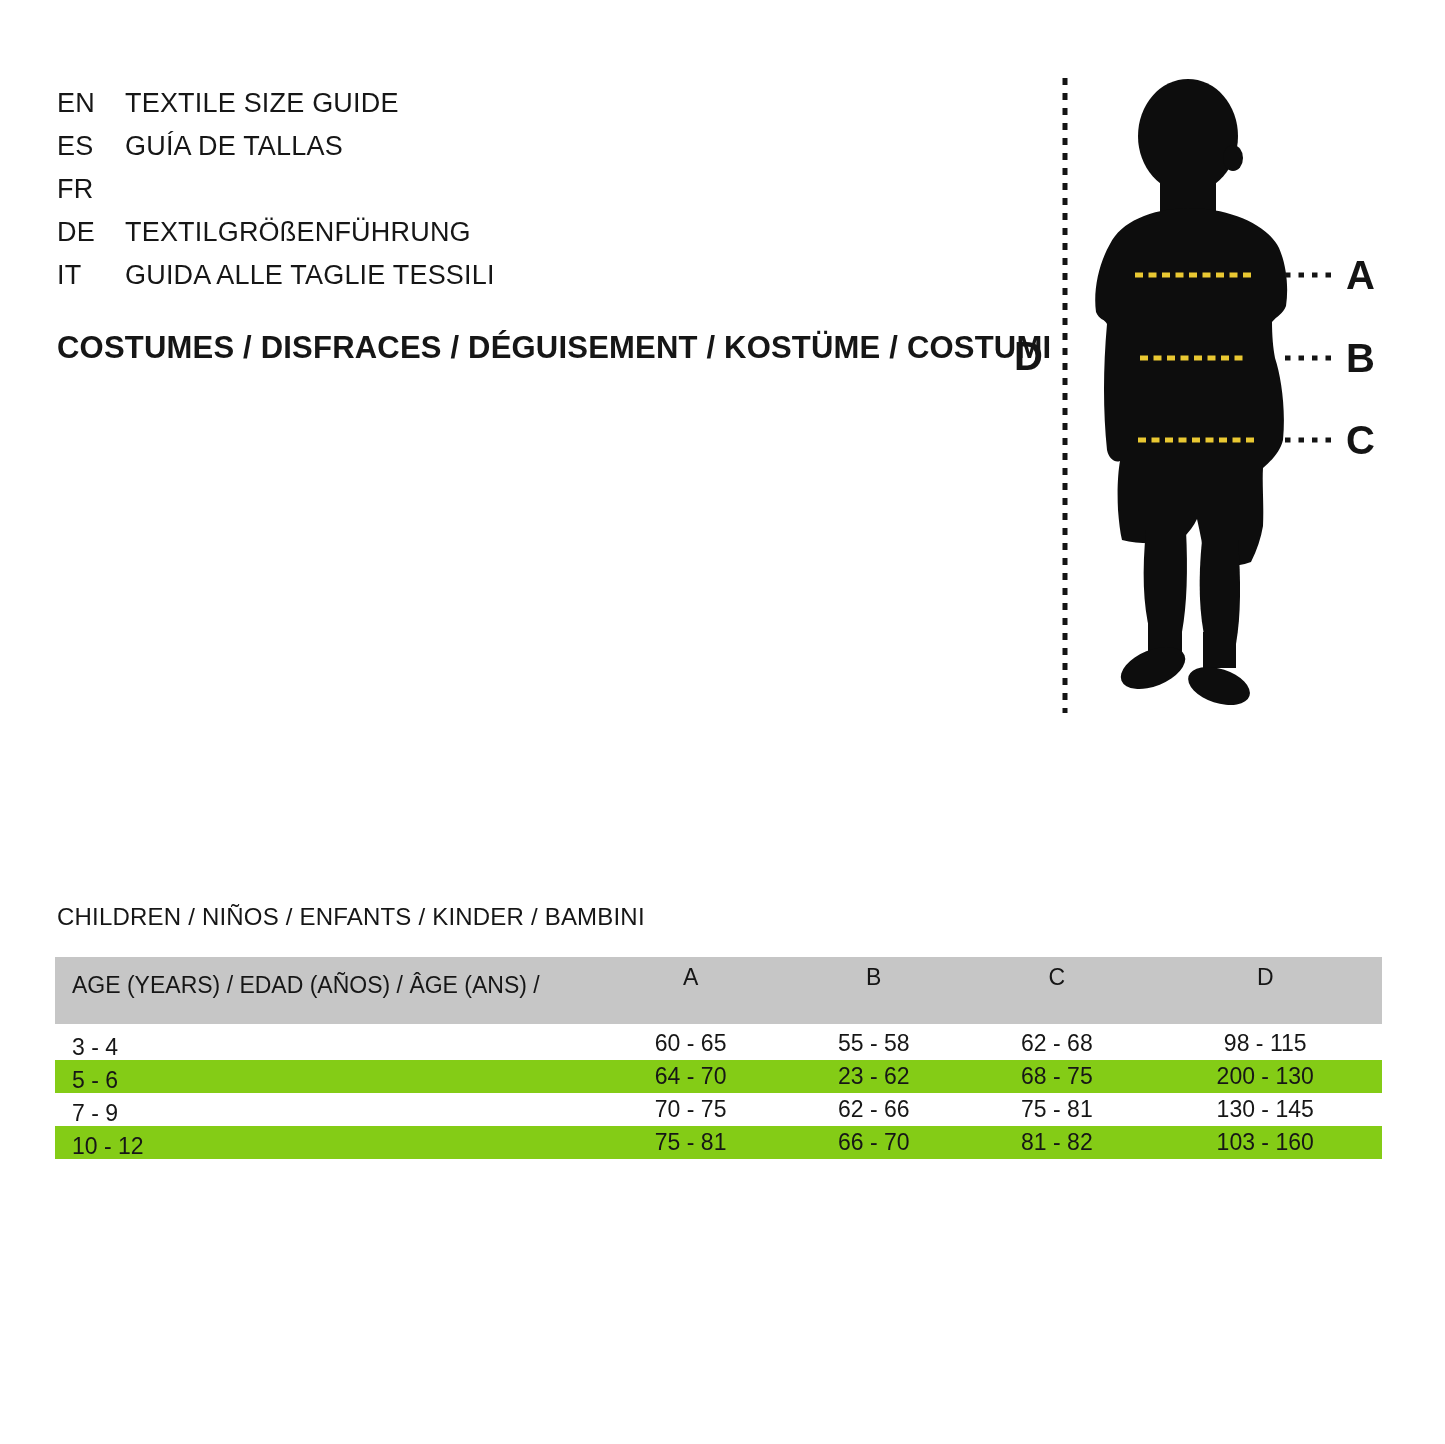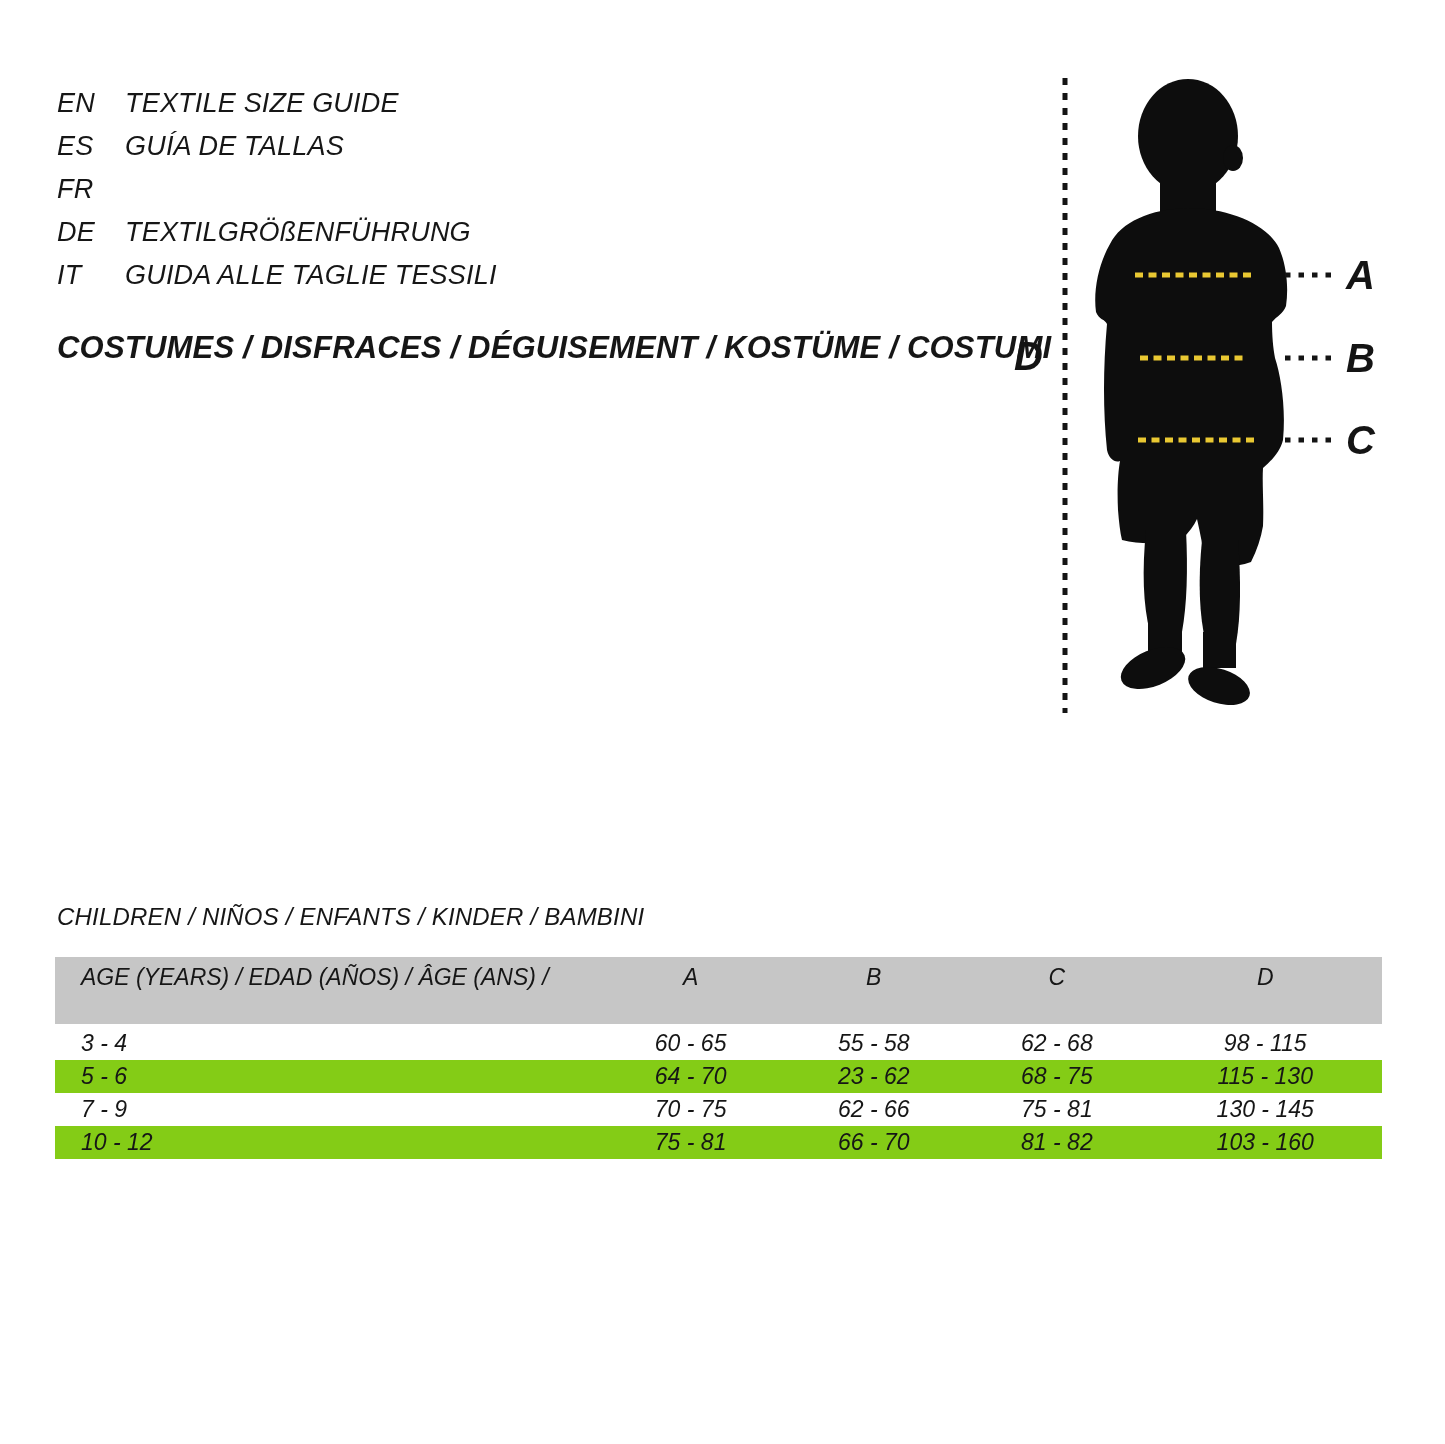--- a/index.html
+++ b/index.html
@@ -1,38 +1,38 @@
 <!DOCTYPE html>
 <html><head>
 <meta charset="utf-8">
 <style>
   html,body { margin:0; padding:0; background:#ffffff; }
   .canvas {
     position:relative; width:1445px; height:1444px; background:#ffffff;
-    font-family:"Liberation Sans", sans-serif; color:#161616; overflow:hidden;font-style:italic;
+    font-family:"Liberation Sans", sans-serif; color:#161616; overflow:hidden;
   }
   
   .lang-block { position:absolute; left:57px; top:82px; }
   .lang-row { display:flex; height:43px; align-items:center; font-size:27px; letter-spacing:.2px; }
   .lang-code { width:68px; flex:0 0 68px; }
   
   .heading { position:absolute; left:57px; top:330px; font-size:31px; font-weight:bold; letter-spacing:.2px;text-align:right; }
   
   .figure { position:absolute; left:1000px; top:60px; width:445px; height:665px; }
   .figure svg { display:block; }
   .measure-letter { font-family:"Liberation Sans", sans-serif; font-weight:bold; font-size:40px; fill:#141414; }
   
   .children-title { position:absolute; left:57px; top:903px; font-size:24px; letter-spacing:.2px; }
   .size-table { position:absolute; left:55px; top:957px; width:1327px; }
   .t-header { display:flex; background:#c6c6c6; height:70px; border-bottom:3px solid #ffffff; box-sizing:border-box; }
   .t-header .cell-age { padding-top:5px; font-size:23px; line-height:31px; }
   .t-header .cell-val { padding-top:7px; font-size:23px; }
   .t-row { display:flex; height:33px; align-items:center; font-size:23px; }
   .t-row.alt { background:#84cc16; }
-  .cell-age { width:41%; flex:0 0 41%; padding-left:26px; box-sizing:border-box; }
+  .cell-age { width:41%; flex:0 0 41%; padding-left:17px; box-sizing:border-box;margin-top:8px; }
   .cell-val { width:13.8%; flex:0 0 13.8%; text-align:center; }
   .cell-val.last { width:17.6%; flex:0 0 17.6%; }
   
   .legend { position:absolute; left:57px; top:1218px; font-size:26px; letter-spacing:.2px; }
   .legend-line { height:46px; display:flex; align-items:center; }
 </style>
 </head>
 <body>
 
 <div class="canvas">
@@ -139,21 +139,21 @@
       <div class="cell-val">60 - 65</div>
       <div class="cell-val">55 - 58</div>
       <div class="cell-val">62 - 68</div>
       <div class="cell-val last">98 - 115</div>
     </div>
     <div class="t-row alt">
       <div class="cell-age">5 - 6</div>
       <div class="cell-val">64 - 70</div>
       <div class="cell-val">23 - 62</div>
       <div class="cell-val">68 - 75</div>
-      <div class="cell-val last">115 - 130</div>
+      <div class="cell-val last">200 - 130</div>
     </div>
     <div class="t-row">
       <div class="cell-age">7 - 9</div>
       <div class="cell-val">70 - 75</div>
       <div class="cell-val">62 - 66</div>
       <div class="cell-val">75 - 81</div>
       <div class="cell-val last">130 - 145</div>
     </div>
     <div class="t-row alt">
       <div class="cell-age">10 - 12</div>

